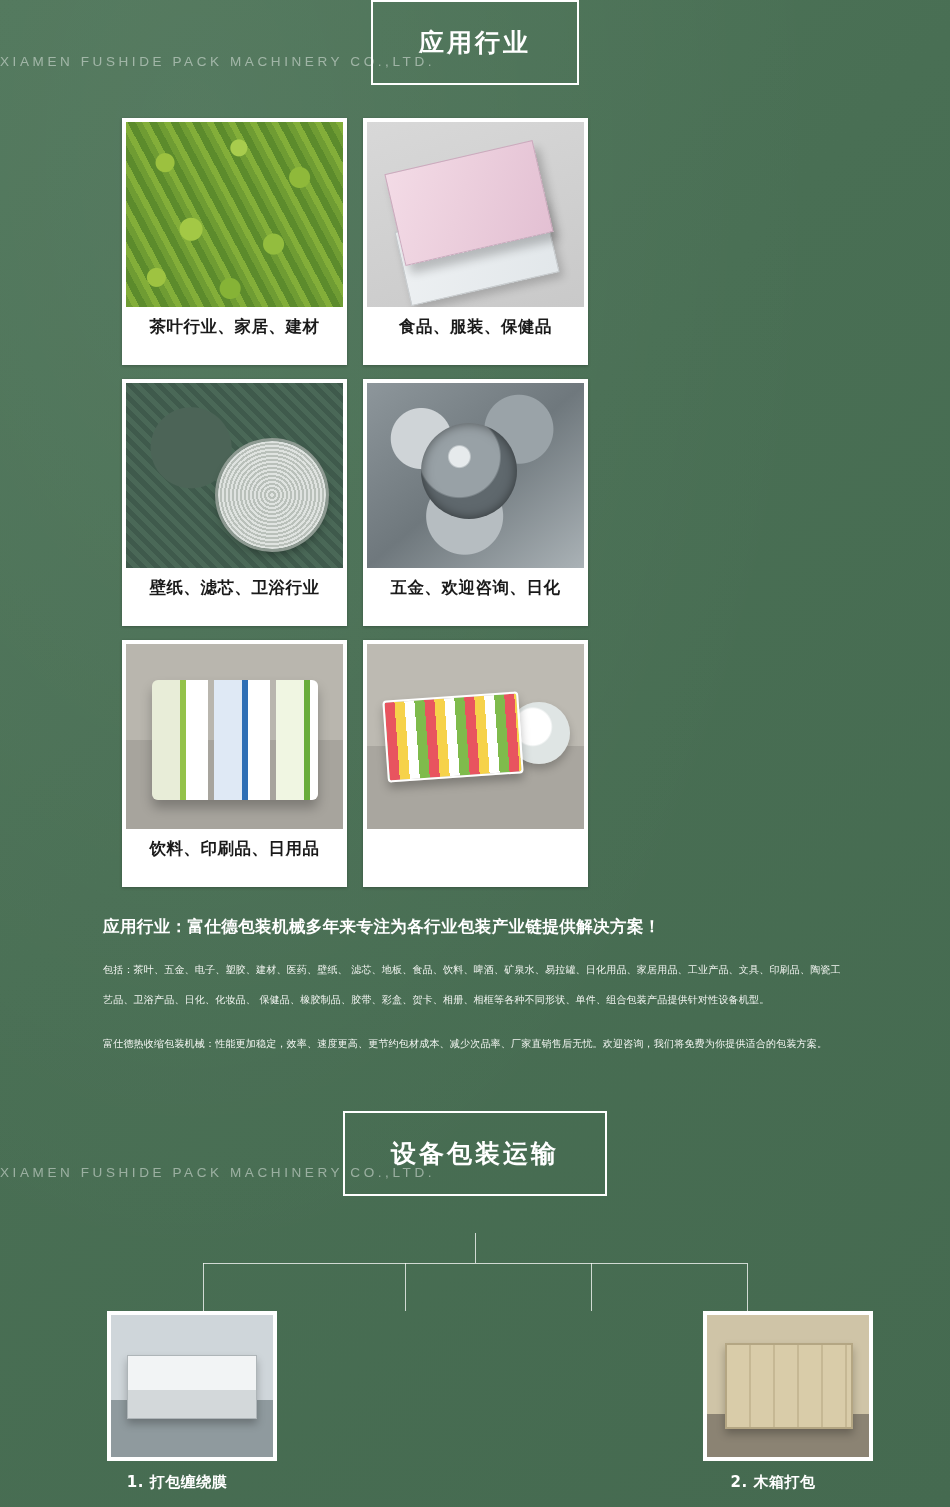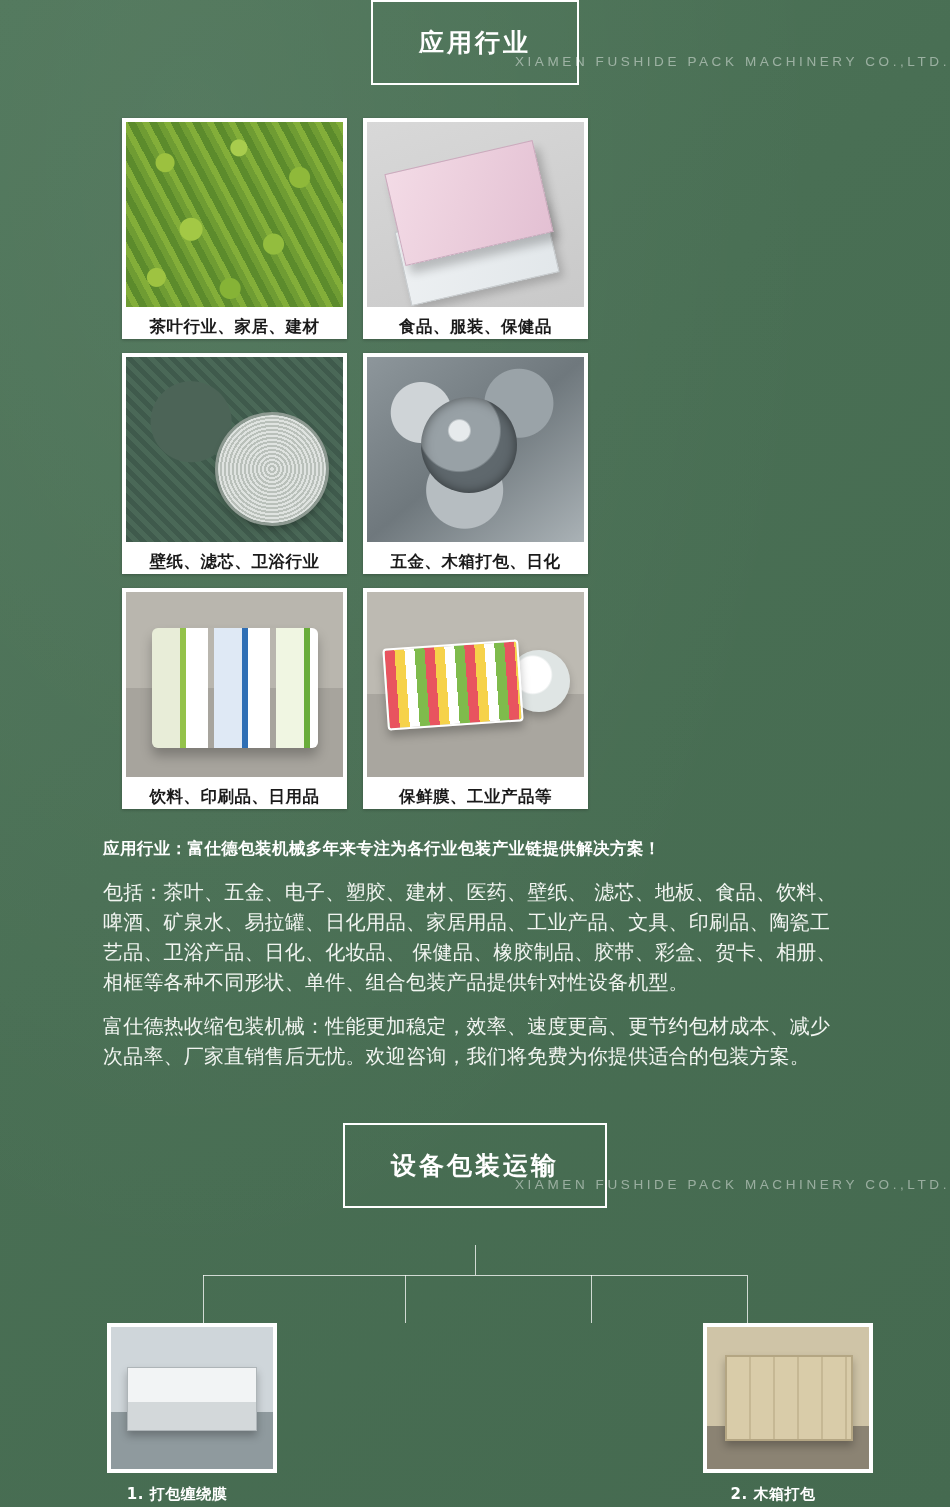--- a/index.html
+++ b/index.html
@@ -36,21 +36,21 @@
     letter-spacing: 3px;
     font-weight: bold;
     background: transparent;
     position: relative;
     z-index: 3;
   }
   .banner-sub {
     position: absolute;
     left: 0; right: 0;
     top: 54px;
-    text-align: right;
+    text-align: left;
     font-size: 13.5px;
     letter-spacing: 3.6px;
     color: rgba(255,255,255,0.45);
     z-index: 2;
     font-family: "Liberation Sans", sans-serif;
   }
 
   
   .grid {
     width: 706px;
@@ -70,21 +70,21 @@
     height: 185px;
     overflow: hidden;
     position: relative;
   }
   .card-label {
     color: #1a1a1a;
     font-size: 16.5px;
     font-weight: bold;
     text-align: center;
     line-height: 40px;
-    height: 32px;
+    height: 58px;
     letter-spacing: 0.5px;
     white-space: nowrap;
   }
 
   
   .ph-tea {
     background:
       radial-gradient(circle at 18% 22%, #9cc13f 0 9px, transparent 10px),
       radial-gradient(circle at 52% 14%, #a8cc4d 0 8px, transparent 9px),
       radial-gradient(circle at 80% 30%, #8fb93a 0 10px, transparent 11px),
@@ -204,21 +204,21 @@
     margin: 26px auto 8px auto;
     font-size: 16.5px;
     font-weight: bold;
     letter-spacing: 0.4px;
     color: #ffffff;
     line-height: 28px;
   }
   .para {
     width: 744px;
     margin: 14px auto 0 auto;
-    font-size: 20px;
+    font-size: 10px;
     line-height: 30px;
     color: #f2f5f1;
     letter-spacing: 0.2px;
   }
 
   
   .tree {
     position: relative;
     width: 720px;
     height: 78px;
@@ -326,31 +326,30 @@
       <div class="card-label">食品、服装、保健品</div>
     </div>
 
     <div class="card">
       <div class="card-photo ph-filter"></div>
       <div class="card-label">壁纸、滤芯、卫浴行业</div>
     </div>
 
     <div class="card">
       <div class="card-photo ph-metal"></div>
-      <div class="card-label">五金、木箱打包、日化</div>
+      <div class="card-label">五金、欢迎咨询、日化</div>
     </div>
 
     <div class="card">
       <div class="card-photo ph-cans"></div>
       <div class="card-label">饮料、印刷品、日用品</div>
     </div>
 
     <div class="card">
       <div class="card-photo ph-wrap"></div>
-      <div class="card-label">保鲜膜、工业产品等</div>
     </div>
 
   </div>
 
   <div class="lead">应用行业：富仕德包装机械多年来专注为各行业包装产业链提供解决方案！</div>
   <div class="para">包括：茶叶、五金、电子、塑胶、建材、医药、壁纸、 滤芯、地板、食品、饮料、啤酒、矿泉水、易拉罐、日化用品、家居用品、工业产品、文具、印刷品、陶瓷工艺品、卫浴产品、日化、化妆品、 保健品、橡胶制品、胶带、彩盒、贺卡、相册、相框等各种不同形状、单件、组合包装产品提供针对性设备机型。</div>
   <div class="para">富仕德热收缩包装机械：性能更加稳定，效率、速度更高、更节约包材成本、减少次品率、厂家直销售后无忧。欢迎咨询，我们将免费为你提供适合的包装方案。</div>
 
   <div class="banner" style="margin-top:52px;">
     <div class="banner-sub">XIAMEN FUSHIDE PACK MACHINERY CO.,LTD.</div>

